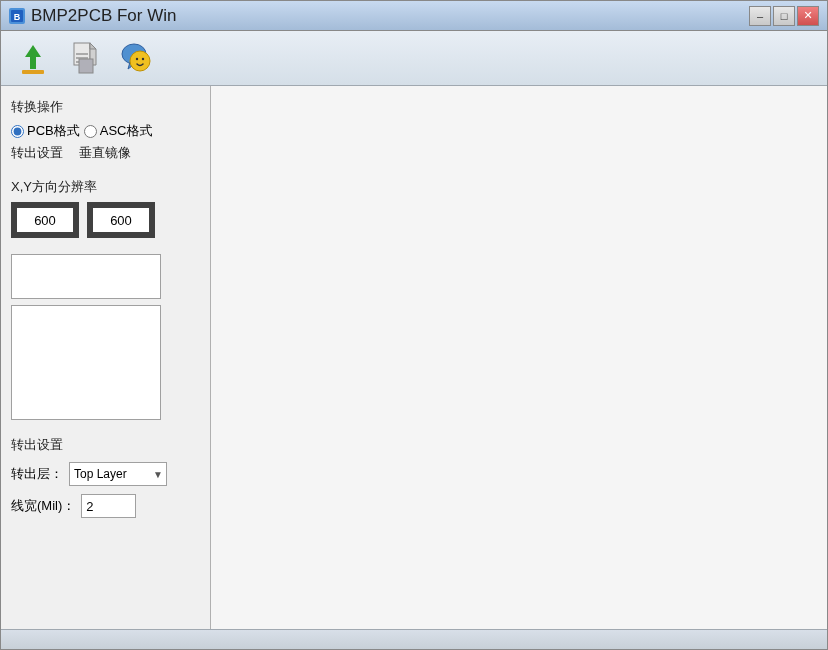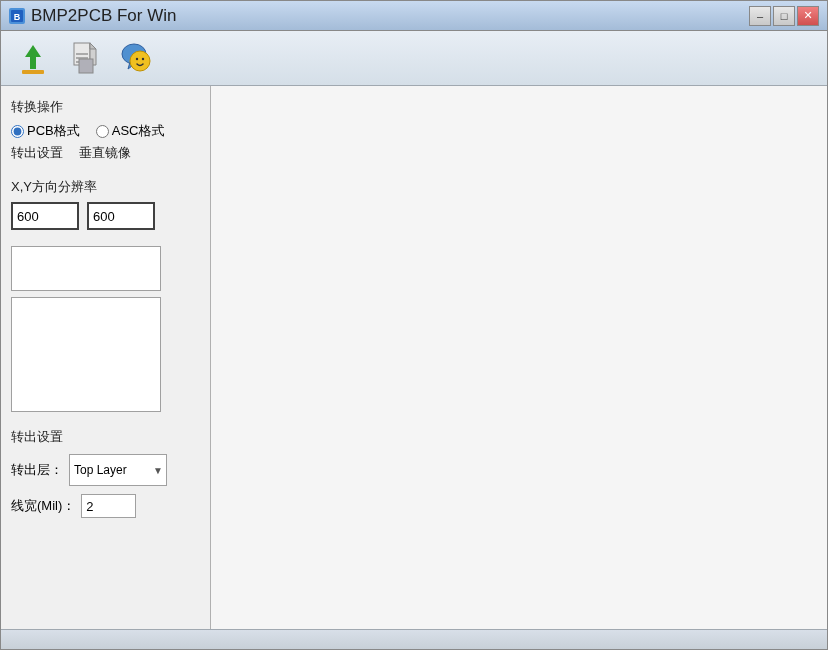--- a/index.html
+++ b/index.html
@@ -111,21 +111,21 @@
       flex: 1;
       background: #f5f5f5;
     }
     .section-title {
       font-size: 13px;
       color: #222;
       margin-bottom: 6px;
     }
     .radio-group {
       display: flex;
-      gap: 16px;
+      gap: 4px;
       align-items: center;
       margin-bottom: 4px;
     }
     .radio-item {
       display: flex;
       align-items: center;
       gap: 3px;
       cursor: pointer;
     }
     .radio-item input[type="radio"] {
@@ -151,24 +151,25 @@
       margin-top: 4px;
     }
     .resolution-inputs {
       display: flex;
       gap: 8px;
       margin-top: 4px;
     }
     .resolution-inputs input {
       width: 68px;
       height: 24px;
-      border: 2px solid #404040;
+      border: 6px solid #404040;
       background: white;
       padding: 12px 4px;
       font-size: 13px;
+      text-align: center;
     }
     .color-section {
       margin-top: 4px;
     }
     .color-box {
       width: 150px;
       height: 45px;
       border: 1px solid #a0a0a0;
       background: white;
       margin-top: 4px;
@@ -193,21 +194,21 @@
       font-size: 13px;
       color: #000000;
       white-space: nowrap;
     }
     .layer-select-wrapper {
       display: flex;
       align-items: center;
       position: relative;
     }
     .layer-select {
-      height: 32px;
+      height: 24px;
       border: 1px solid #a0a0a0;
       background: white;
       font-size: 12px;
       padding: 0 4px;
       padding-right: 20px;
       appearance: none;
       -webkit-appearance: none;
       cursor: pointer;
       min-width: 95px;
     }

